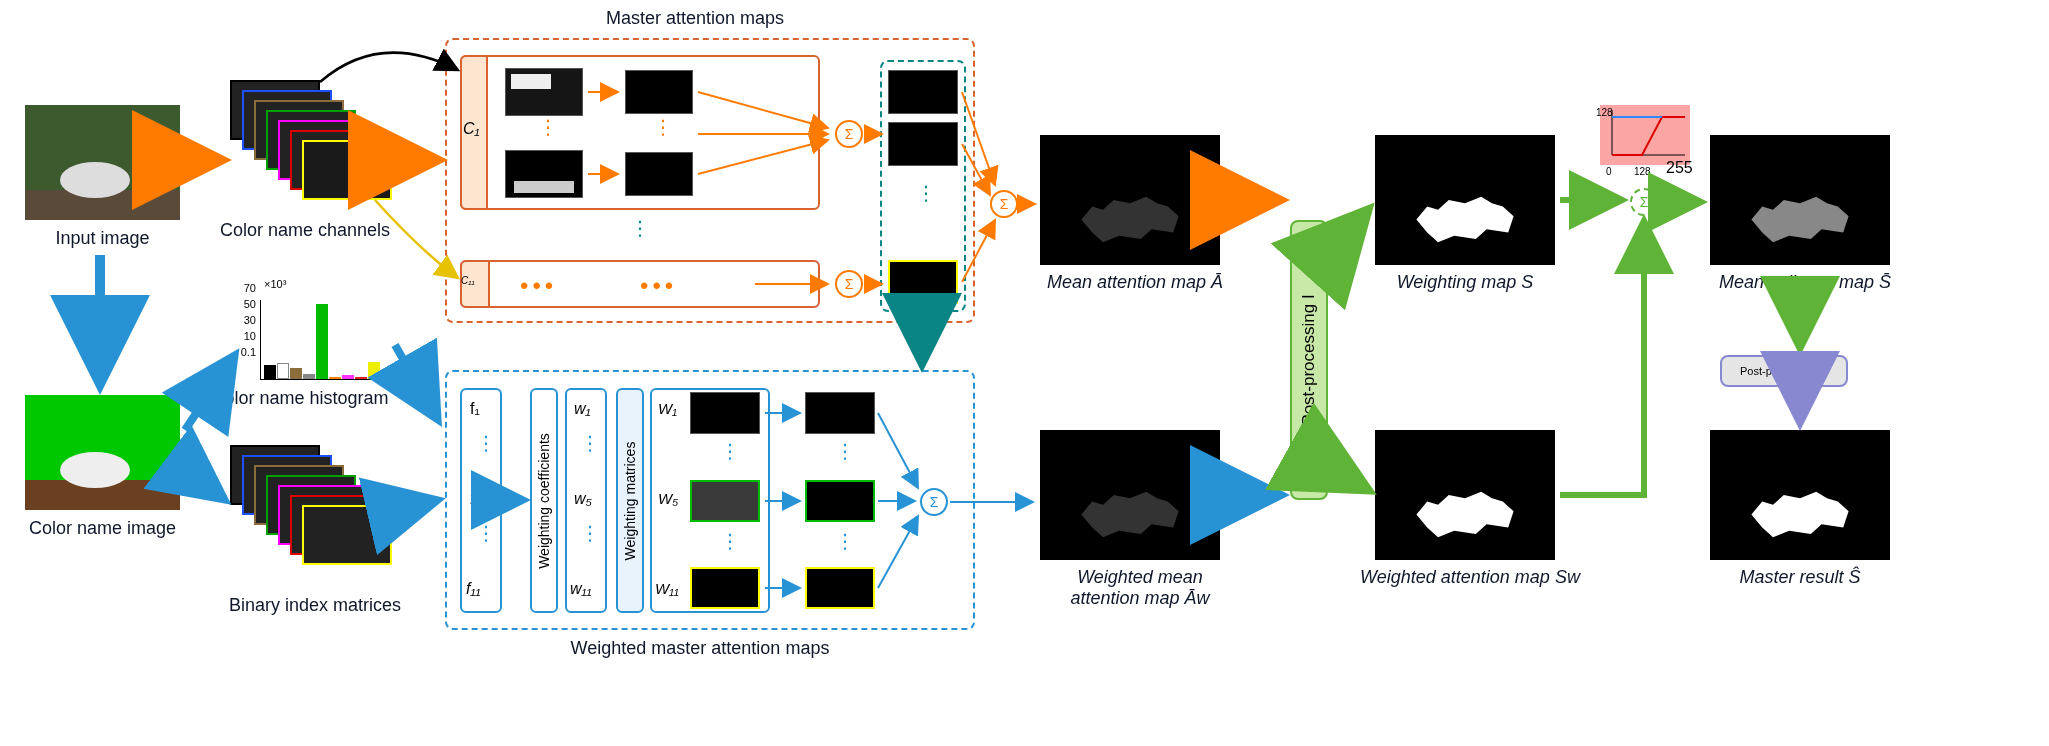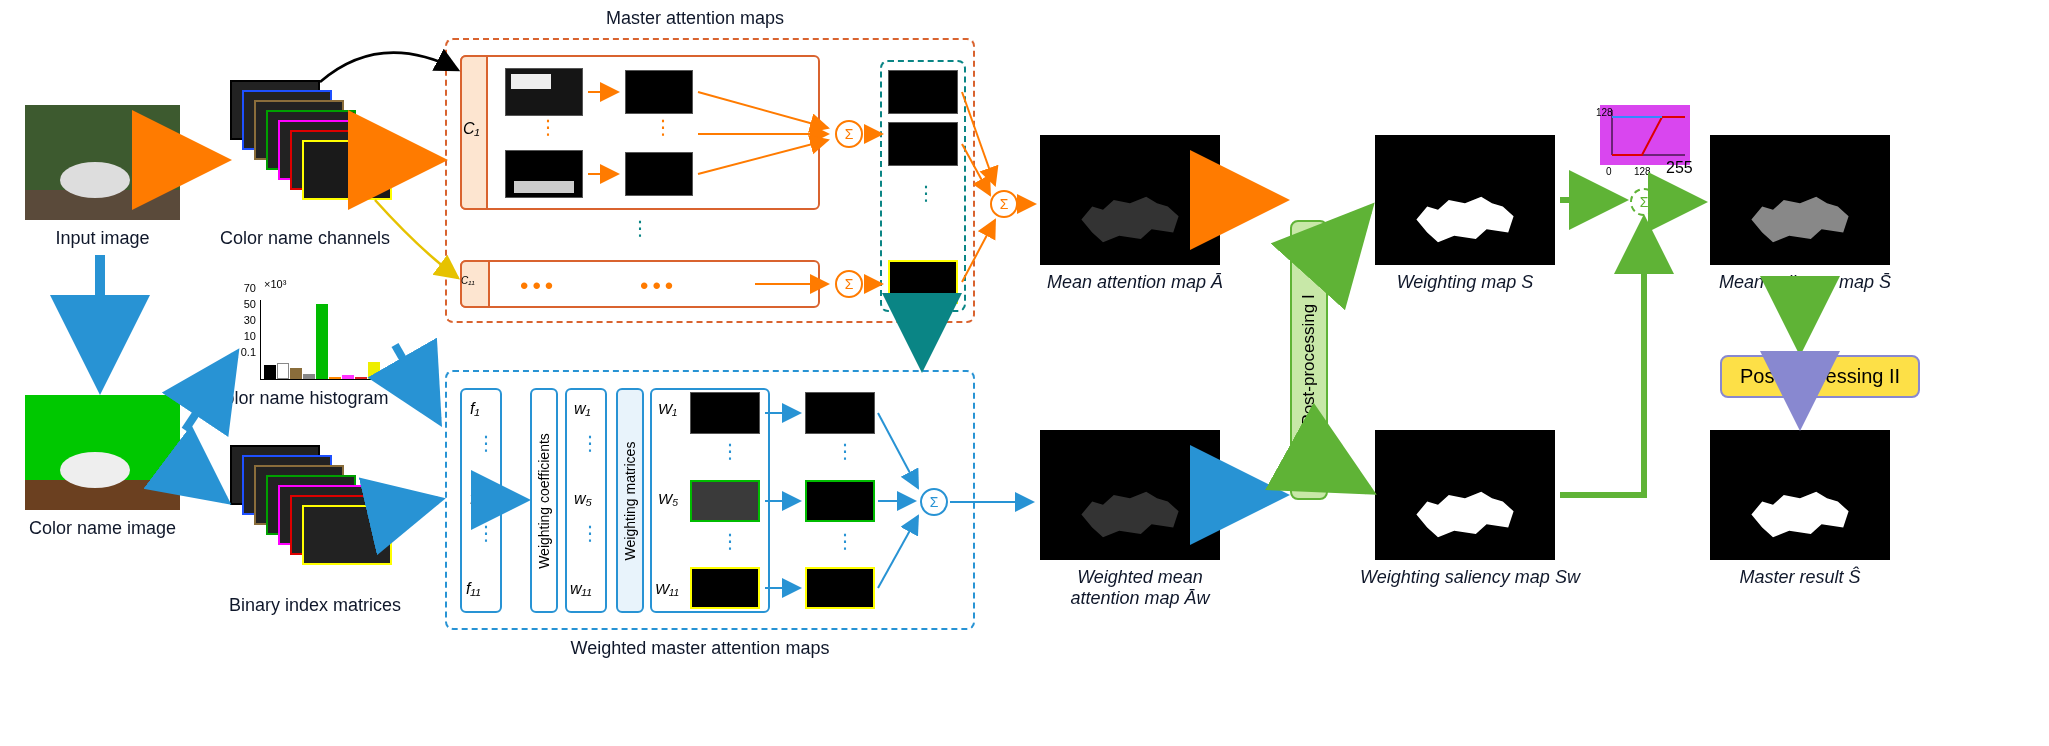--- a/index.html
+++ b/index.html
@@ -13,21 +13,21 @@
 .sum{width:28px;height:28px;border:2px solid;border-radius:50%;display:flex;align-items:center;justify-content:center;font-size:14px;position:absolute;background:#fff}
 .sum-o{border-color:#ff7b00;color:#ff7b00}
 .sum-b{border-color:#2893d4;color:#2893d4}
 .sum-g{border-color:#5fb336;color:#5fb336;border-style:dashed}
 .vdots{position:absolute;color:#0a8585;font-size:20px;line-height:6px;text-align:center}
 .hdots{position:absolute;color:#ff7b00;font-size:24px;letter-spacing:4px}
 .bdots{color:#2893d4}
 .vert-box{position:absolute;width:28px;border:2px solid #2893d4;border-radius:6px;background:#fff;display:flex;align-items:center;justify-content:center}
 .vert-txt{transform:rotate(-90deg);white-space:nowrap;font-size:14px;color:#000}
 .pp1{position:absolute;width:38px;height:280px;background:#c8e8a8;border:2px solid #5fb336;border-radius:8px;display:flex;align-items:center;justify-content:center}
-.pp2{position:absolute;background:#fde047;border:2px solid #8888d0;border-radius:8px;padding:8px 18px;font-size:20px}
+.pp2{position:absolute;background:#e5e5e5;border:2px solid #8888d0;border-radius:8px;padding:8px 18px;font-size:11px}
 .histo{position:absolute;width:140px;height:100px}
 .bar{position:absolute;bottom:0;width:12px}
 .thumb{position:absolute;background:#000;border:1px solid #555}
 
 
 .cat{position:absolute;width:60%;height:50%;left:20%;top:35%;background:#fff;clip-path:polygon(5% 60%,15% 40%,25% 45%,35% 30%,50% 35%,65% 25%,75% 35%,85% 40%,95% 55%,90% 80%,70% 75%,60% 90%,40% 85%,25% 95%,15% 80%)}
 .cat-dim{background:#888}
 .cat-faint{background:#333}
 </style>
 </head>
@@ -53,21 +53,21 @@
 
 <div class="blk" style="left:230px;top:80px;width:165px;height:140px">
   <div class="stk" style="border-color:#000;left:0;top:0"></div>
   <div class="stk" style="border-color:#1e50ff;left:12;top:10px;left:12px"></div>
   <div class="stk" style="border-color:#8a6d3b;left:24px;top:20px"></div>
   <div class="stk" style="border-color:#00a000;left:36px;top:30px"></div>
   <div class="stk" style="border-color:#f0f;left:48px;top:40px"></div>
   <div class="stk" style="border-color:#d00;left:60px;top:50px"></div>
   <div class="stk" style="border-color:#ff0;left:72px;top:60px;background:#1a1a1a"></div>
 </div>
-<div class="label" style="left:205px;top:228px;width:200px">Color name channels</div>
+<div class="label" style="left:205px;top:220px;width:200px">Color name channels</div>
 
 <div class="blk histo" style="left:260px;top:280px">
   <div style="position:absolute;left:-28px;top:0;font-size:11px;line-height:16px;text-align:right;width:24px">
     <div>70</div>
       <div>50</div>
       <div>30</div>
       <div>10</div>
       <div>0.1</div>
   </div>
   <div style="position:absolute;left:4px;top:-2px;font-size:11px">×10³</div>
@@ -141,21 +141,21 @@
 
 <div class="blk img-box" style="left:1040px;top:135px;width:180px;height:130px">
     <div class="cat cat-faint"></div>
   </div>
 <div class="label" style="left:1030px;top:272px;width:210px;font-style:italic">Mean attention map Ā</div>
 
 <div class="dash-box" style="left:445px;top:370px;width:530px;height:260px;border-color:#2893d4"></div>
 <div class="label" style="left:520px;top:638px;width:360px">Weighted master attention maps</div>
 
 <div class="solid-box" style="left:460px;top:388px;width:42px;height:225px;border-color:#2893d4"></div>
-<div class="blk" style="left:470px;top:400px;font-style:italic;font-size:16px">f₁</div>
+<div class="blk" style="left:470px;top:400px;font-size:16px">f₁</div>
 <div class="vdots bdots" style="left:476px;top:440px">⋮</div>
 <div class="blk" style="left:470px;top:490px;font-style:italic;font-size:16px">f₅</div>
 <div class="vdots bdots" style="left:476px;top:530px">⋮</div>
 <div class="blk" style="left:466px;top:580px;font-style:italic;font-size:16px">f₁₁</div>
 
 <div class="vert-box" style="left:530px;top:388px;height:225px">
     <span class="vert-txt">Weighting coefficients</span>
   </div>
 
 <div class="solid-box" style="left:565px;top:388px;width:42px;height:225px;border-color:#2893d4"></div>
@@ -199,27 +199,27 @@
   </div>
 
 <div class="blk img-box" style="left:1375px;top:135px;width:180px;height:130px">
     <div class="cat"></div>
   </div>
 <div class="label" style="left:1375px;top:272px;width:180px;font-style:italic">Weighting map S</div>
 
 <div class="blk img-box" style="left:1375px;top:430px;width:180px;height:130px">
     <div class="cat"></div>
   </div>
-<div class="label" style="left:1355px;top:567px;width:230px;font-style:italic">Weighting saliency map Sw</div>
+<div class="label" style="left:1355px;top:567px;width:230px;font-style:italic">Weighted attention map Sw</div>
 
 <div class="sum sum-g" style="left:1630px;top:188px">
     <span>Σ</span>
   </div>
 
-<div class="blk" style="left:1600px;top:105px;width:90px;height:60px;background:#d946ef;border:0">
+<div class="blk" style="left:1600px;top:105px;width:90px;height:60px;background:#fca5a5;border:0">
   <svg width="90" height="60">
       <line x1="12" y1="50" x2="85" y2="50" stroke="#000"></line>
       <line x1="12" y1="5" x2="12" y2="50" stroke="#000"></line>
       <polyline points="12,50 42,50 62,12 85,12" stroke="#d00" fill="none" stroke-width="2"></polyline>
       <polyline points="12,12 62,12" stroke="#38f" fill="none" stroke-width="2"></polyline>
     </svg>
   <div style="position:absolute;left:-4px;top:2px;font-size:10px">128</div>
   <div style="position:absolute;left:6px;bottom:-12px;font-size:10px">0</div>
   <div style="position:absolute;left:34px;bottom:-12px;font-size:10px">128</div>
   <div style="position:absolute;left:66px;bottom:-12px;font-size:16px">255</div>

